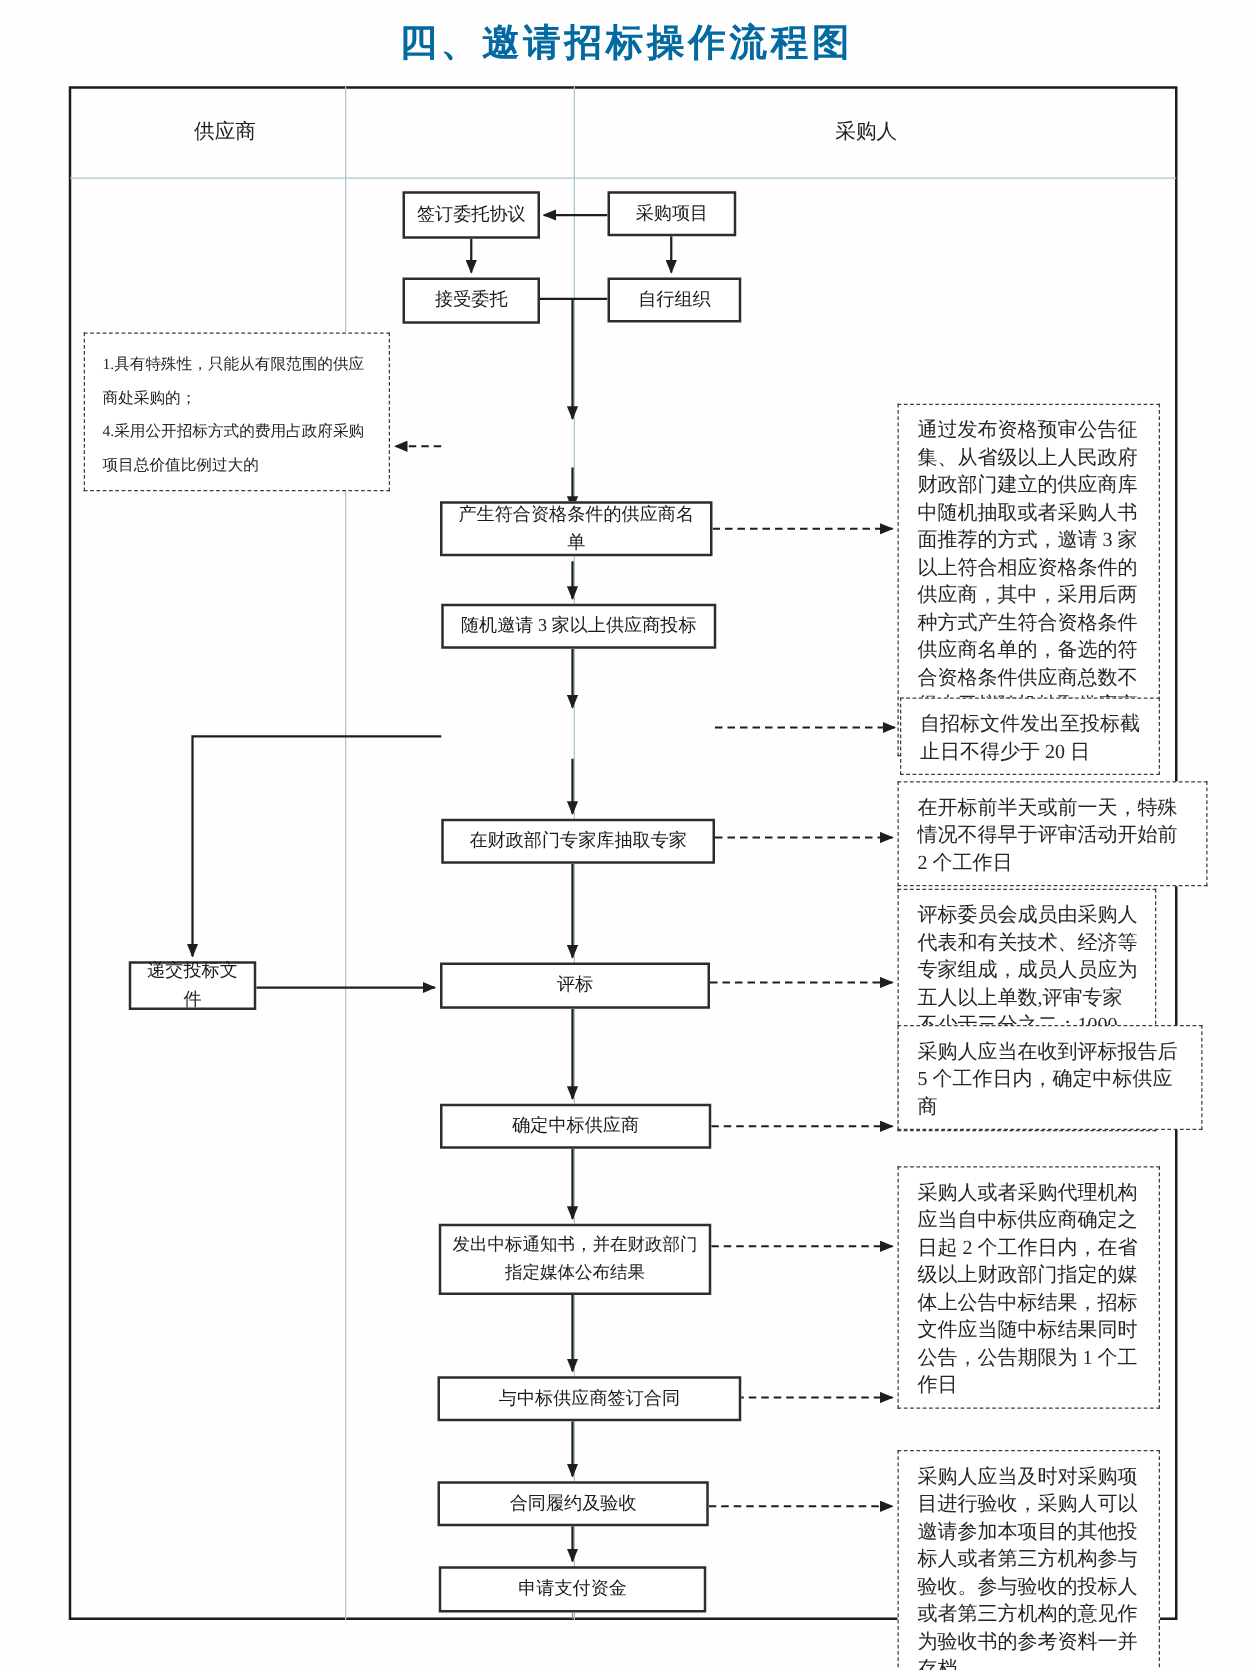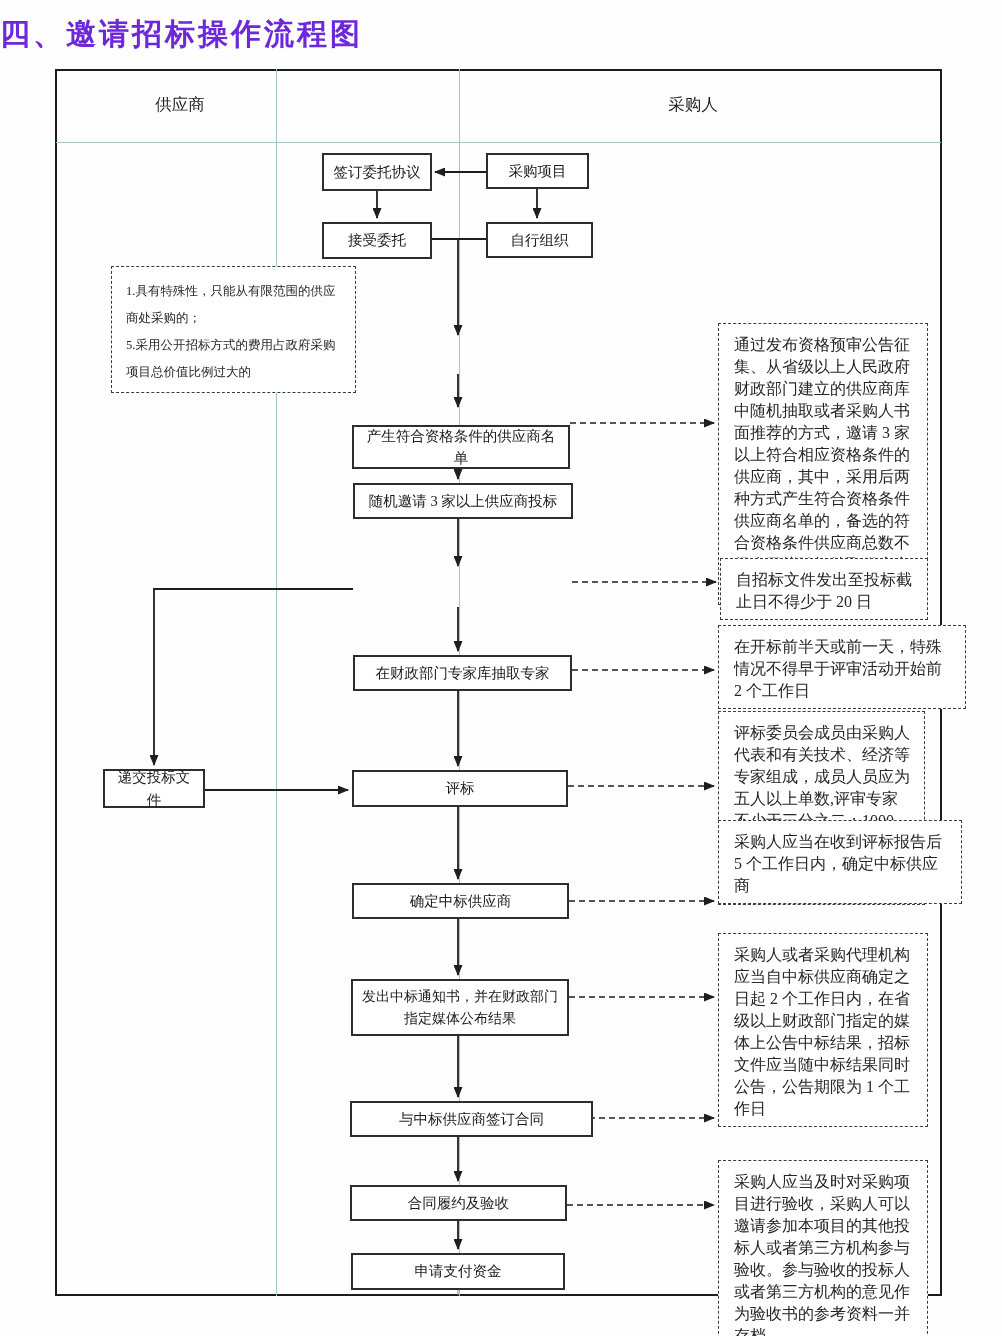--- a/index.html
+++ b/index.html
@@ -1,42 +1,42 @@
 <!DOCTYPE html>
 <html><head>
 <meta charset="utf-8">
 <style>
   html,body{margin:0;padding:0;background:#ffffff;}
   .canvas{
     position:relative;width:1002px;height:1336px;background:#fefefe;
     font-family:"Liberation Serif","DejaVu Serif",serif;color:#222;overflow:hidden;
   }
   .title{
-    position:absolute;left:0;top:14px;width:100%;text-align:left;
-    font-size:30px;font-weight:bold;letter-spacing:3px;color:#6d28d9;
+    position:absolute;left:0;top:14px;width:100%;text-align:center;
+    font-size:30px;font-weight:bold;letter-spacing:3px;color:#0369a1;
   }
   .frame{
     position:absolute;left:55px;top:69px;width:887px;height:1227px;
     border:2px solid #1c1c1c;box-sizing:border-box;z-index:1;background:transparent;
   }
   .vline{position:absolute;top:69px;height:1227px;width:1px;background:#aac4cf;z-index:1;}
   .hline{position:absolute;left:56px;top:142px;width:885px;height:1px;background:#aac4cf;z-index:1;}
   .lane-label{position:absolute;text-align:center;font-size:16.5px;color:#1f1f1f;line-height:26px;z-index:2;}
   .connectors{position:absolute;left:0;top:0;width:1002px;height:1336px;z-index:2;pointer-events:none;}
   .fbox{
     position:absolute;background:#ffffff;border:2px solid #2d2d2d;box-sizing:border-box;
     display:flex;align-items:center;justify-content:center;text-align:center;
     font-size:14.5px;line-height:1.55;color:#1b1b1b;z-index:3;padding:16px 8px;
   }
   .note{
     position:absolute;background:#ffffff;border:1.5px dashed #3c3c3c;box-sizing:border-box;
     font-size:16px;line-height:22px;color:#262626;z-index:3;padding:10px 13px 6px 15px;
     text-align:left;
   }
-  .note-left{line-height:27px;font-size:12.5px;padding:11px 14px 6px 14px;margin-left:44px;}
+  .note-left{line-height:27px;font-size:12.5px;padding:11px 14px 6px 14px;}
 </style>
 </head>
 <body>
 
 <div class="canvas">
 
   <div class="title">四、邀请招标操作流程图</div>
 
   <div class="frame"></div>
   <div class="vline" style="left:276px"></div>
@@ -82,34 +82,34 @@
       <line x1="569" y1="1118" x2="714" y2="1118" marker-end="url(#ah)"></line>
       <line x1="567" y1="1205" x2="714" y2="1205" marker-end="url(#ah)"></line>
     </g>
     <line x1="458" y1="1290" x2="458" y2="1295" stroke="#8a8a8a" stroke-width="1"></line>
   </svg>
 
   <div class="fbox" style="left:322px;top:153px;width:110px;height:38px">签订委托协议</div>
   <div class="fbox" style="left:486px;top:153px;width:103px;height:36px">采购项目</div>
   <div class="fbox" style="left:322px;top:222px;width:110px;height:37px">接受委托</div>
   <div class="fbox" style="left:486px;top:222px;width:107px;height:36px">自行组织</div>
-  <div class="fbox" style="left:352px;top:425px;width:218px;height:44px">产生符合资格条件的供应商名单</div>
+  <div class="fbox" style="left:352px;top:401px;width:218px;height:44px">产生符合资格条件的供应商名单</div>
   <div class="fbox" style="left:353px;top:483px;width:220px;height:36px">随机邀请 3 家以上供应商投标</div>
   <div class="fbox" style="left:353px;top:655px;width:219px;height:36px">在财政部门专家库抽取专家</div>
   <div class="fbox" style="left:103px;top:769px;width:102px;height:39px">递交投标文件</div>
   <div class="fbox" style="left:352px;top:770px;width:216px;height:37px">评标</div>
   <div class="fbox" style="left:352px;top:883px;width:217px;height:35px">确定中标供应商</div>
   <div class="fbox" style="left:351px;top:979px;width:218px;height:57px;font-size:14px">发出中标通知书，并在财政部门指定媒体公布结果</div>
   <div class="fbox" style="left:350px;top:1101px;width:243px;height:36px">与中标供应商签订合同</div>
   <div class="fbox" style="left:350px;top:1185px;width:217px;height:35px">合同履约及验收</div>
   <div class="fbox" style="left:351px;top:1253px;width:214px;height:37px">申请支付资金</div>
 
   <div class="note note-left" style="left:67px;top:266px;width:245px;min-height:117px">
     <div>1.具有特殊性，只能从有限范围的供应商处采购的；</div>
-    <div>5.采用公开招标方式的费用占政府采购项目总价值比例过大的</div>
+    <div>4.采用公开招标方式的费用占政府采购项目总价值比例过大的</div>
   </div>
 
   <div class="note" style="left:718px;top:323px;width:210px;min-height:207px">通过发布资格预审公告征集、从省级以上人民政府财政部门建立的供应商库中随机抽取或者采购人书面推荐的方式，邀请 3 家以上符合相应资格条件的供应商，其中，采用后两种方式产生符合资格条件供应商名单的，备选的符合资格条件供应商总数不得少于拟随机抽取供应商总数的两倍</div>
   <div class="note" style="left:720px;top:558px;width:208px;min-height:50px">自招标文件发出至投标截止日不得少于 20 日</div>
   <div class="note" style="left:718px;top:625px;width:248px;min-height:76px">在开标前半天或前一天，特殊情况不得早于评审活动开始前 2 个工作日</div>
   <div class="note" style="left:718px;top:711px;width:207px;min-height:140px">评标委员会成员由采购人代表和有关技术、经济等专家组成，成员人员应为五人以上单数,评审专家不少于三分之二；1000 万元以上、技术复杂、社会影响大评委会组成人数应为 7 人以上单数</div>
   <div class="note" style="left:718px;top:820px;width:244px;min-height:51px">采购人应当在收到评标报告后 5 个工作日内，确定中标供应商</div>
   <div class="note" style="left:718px;top:933px;width:210px;min-height:131px">采购人或者采购代理机构应当自中标供应商确定之日起 2 个工作日内，在省级以上财政部门指定的媒体上公告中标结果，招标文件应当随中标结果同时公告，公告期限为 1 个工作日</div>
   <div class="note" style="left:718px;top:1160px;width:210px;min-height:120px">采购人应当及时对采购项目进行验收，采购人可以邀请参加本项目的其他投标人或者第三方机构参与验收。参与验收的投标人或者第三方机构的意见作为验收书的参考资料一并存档</div>
 

